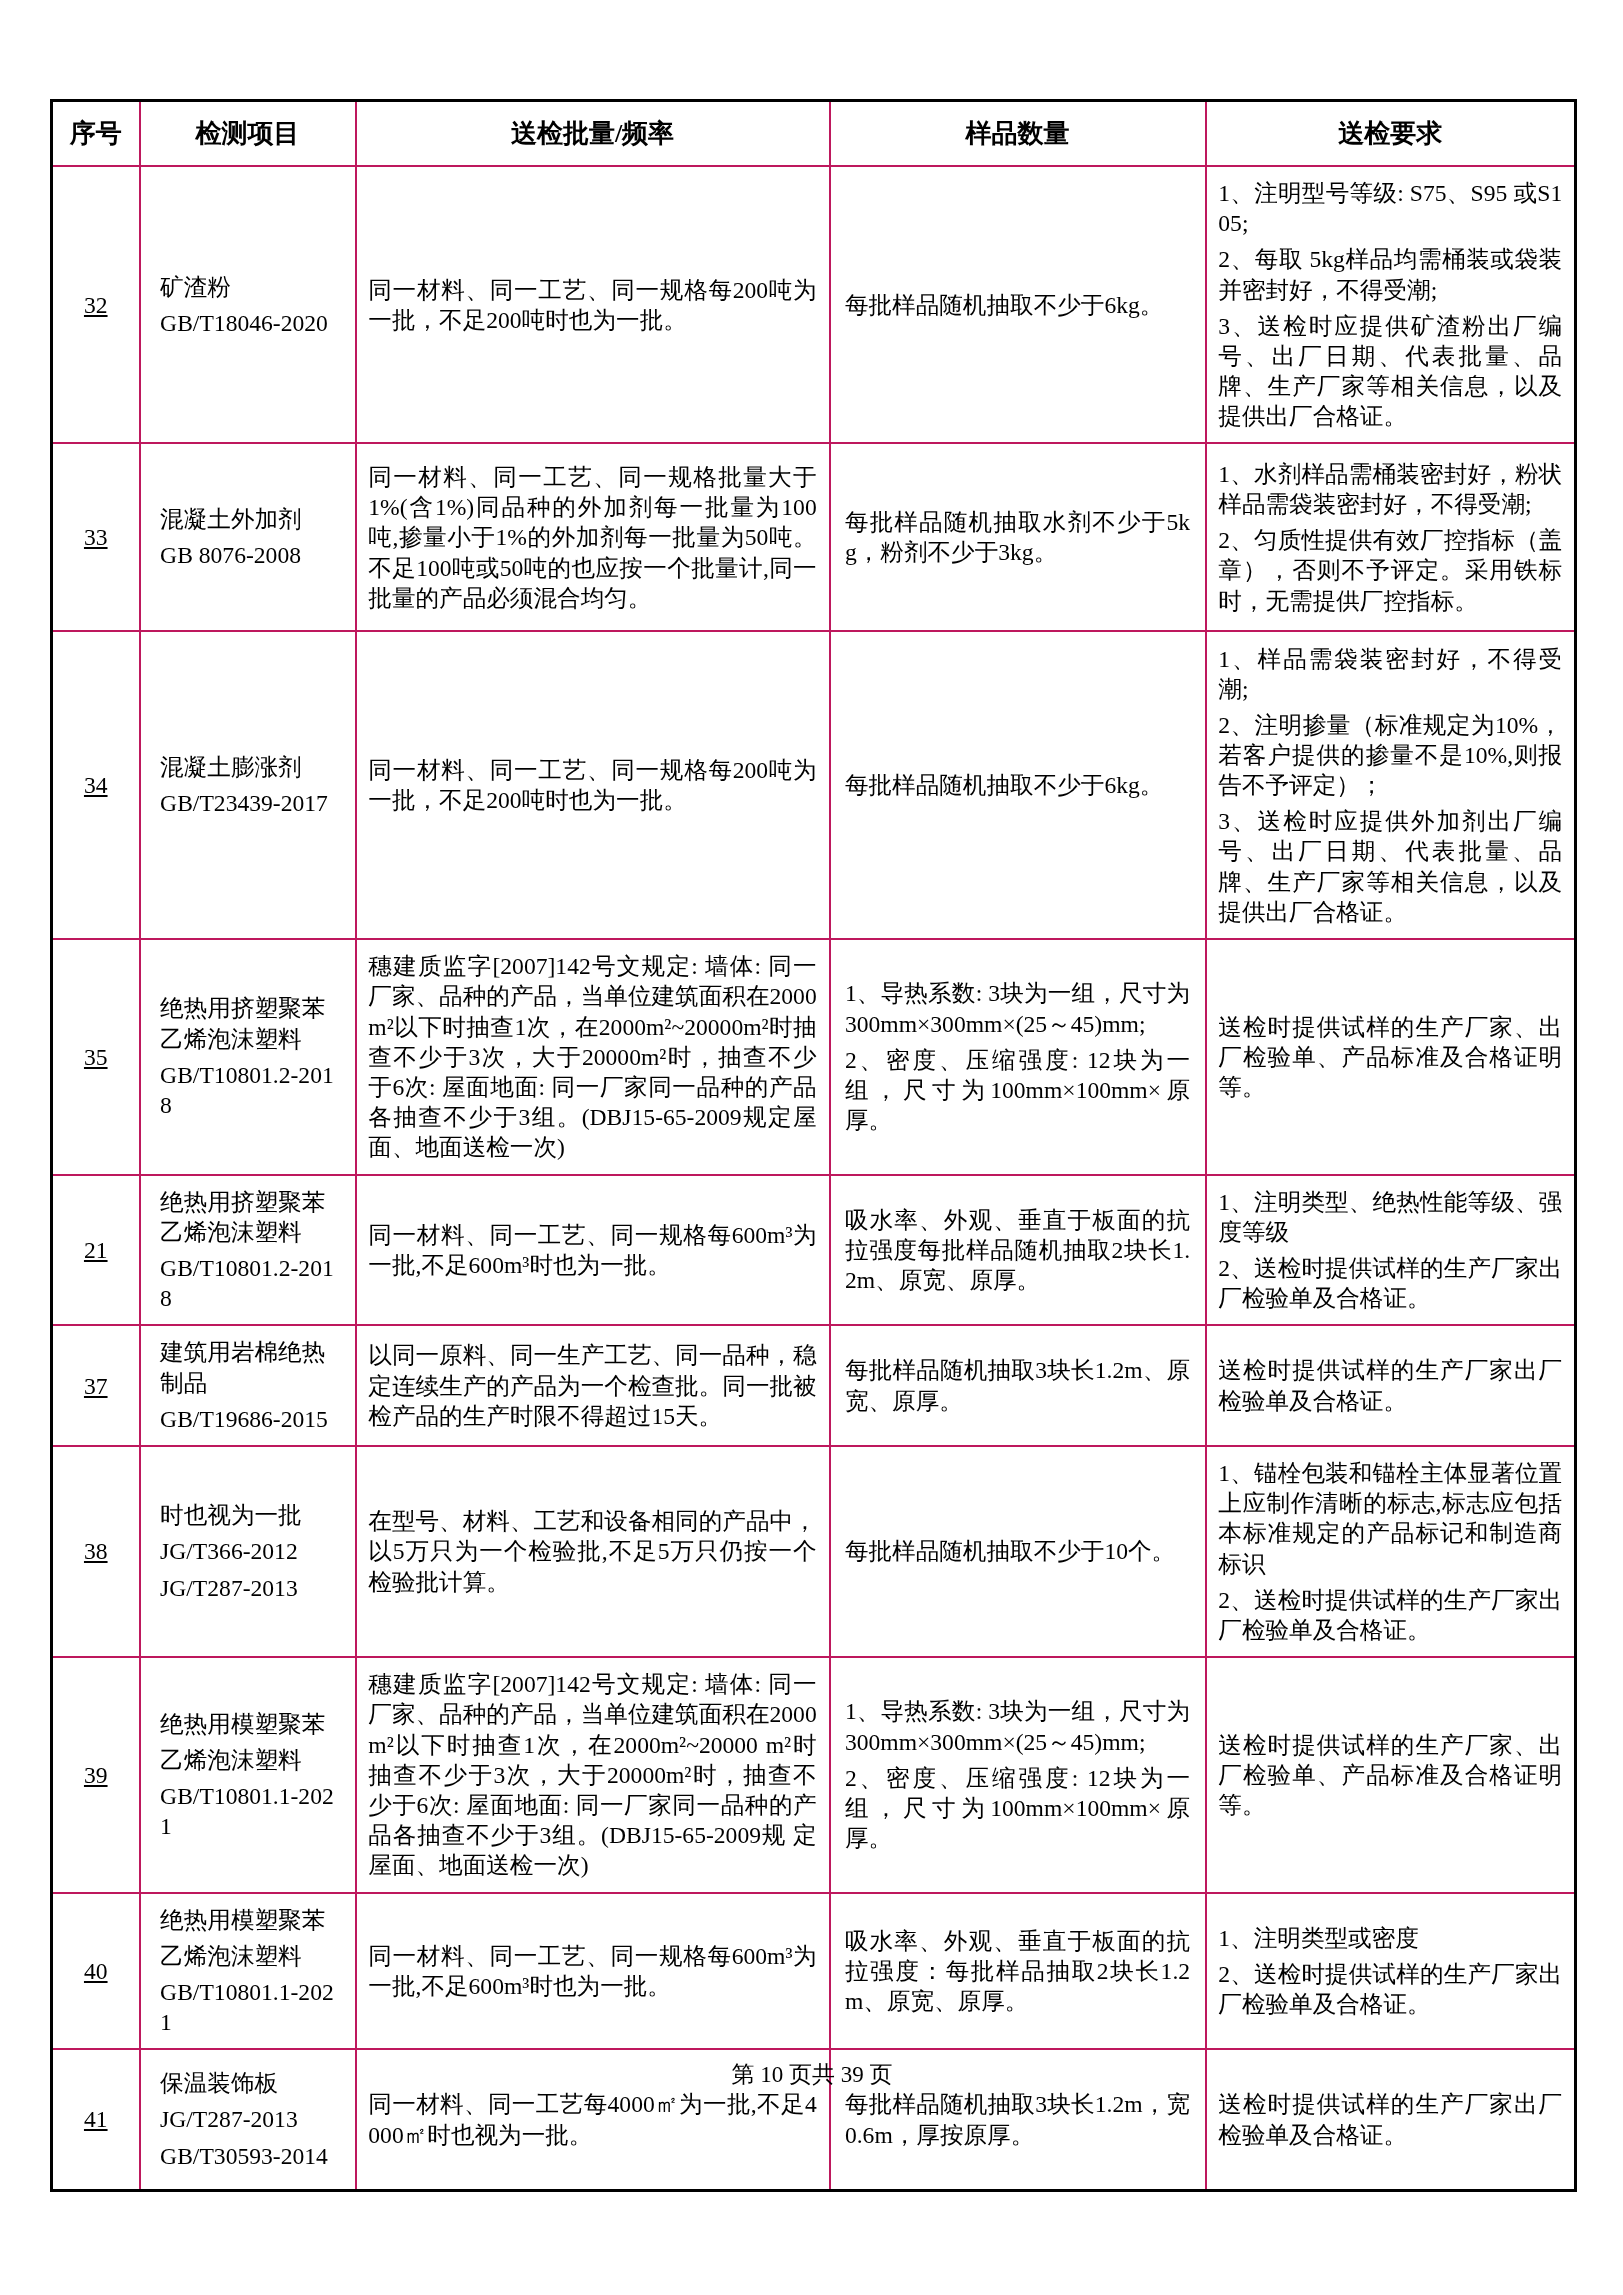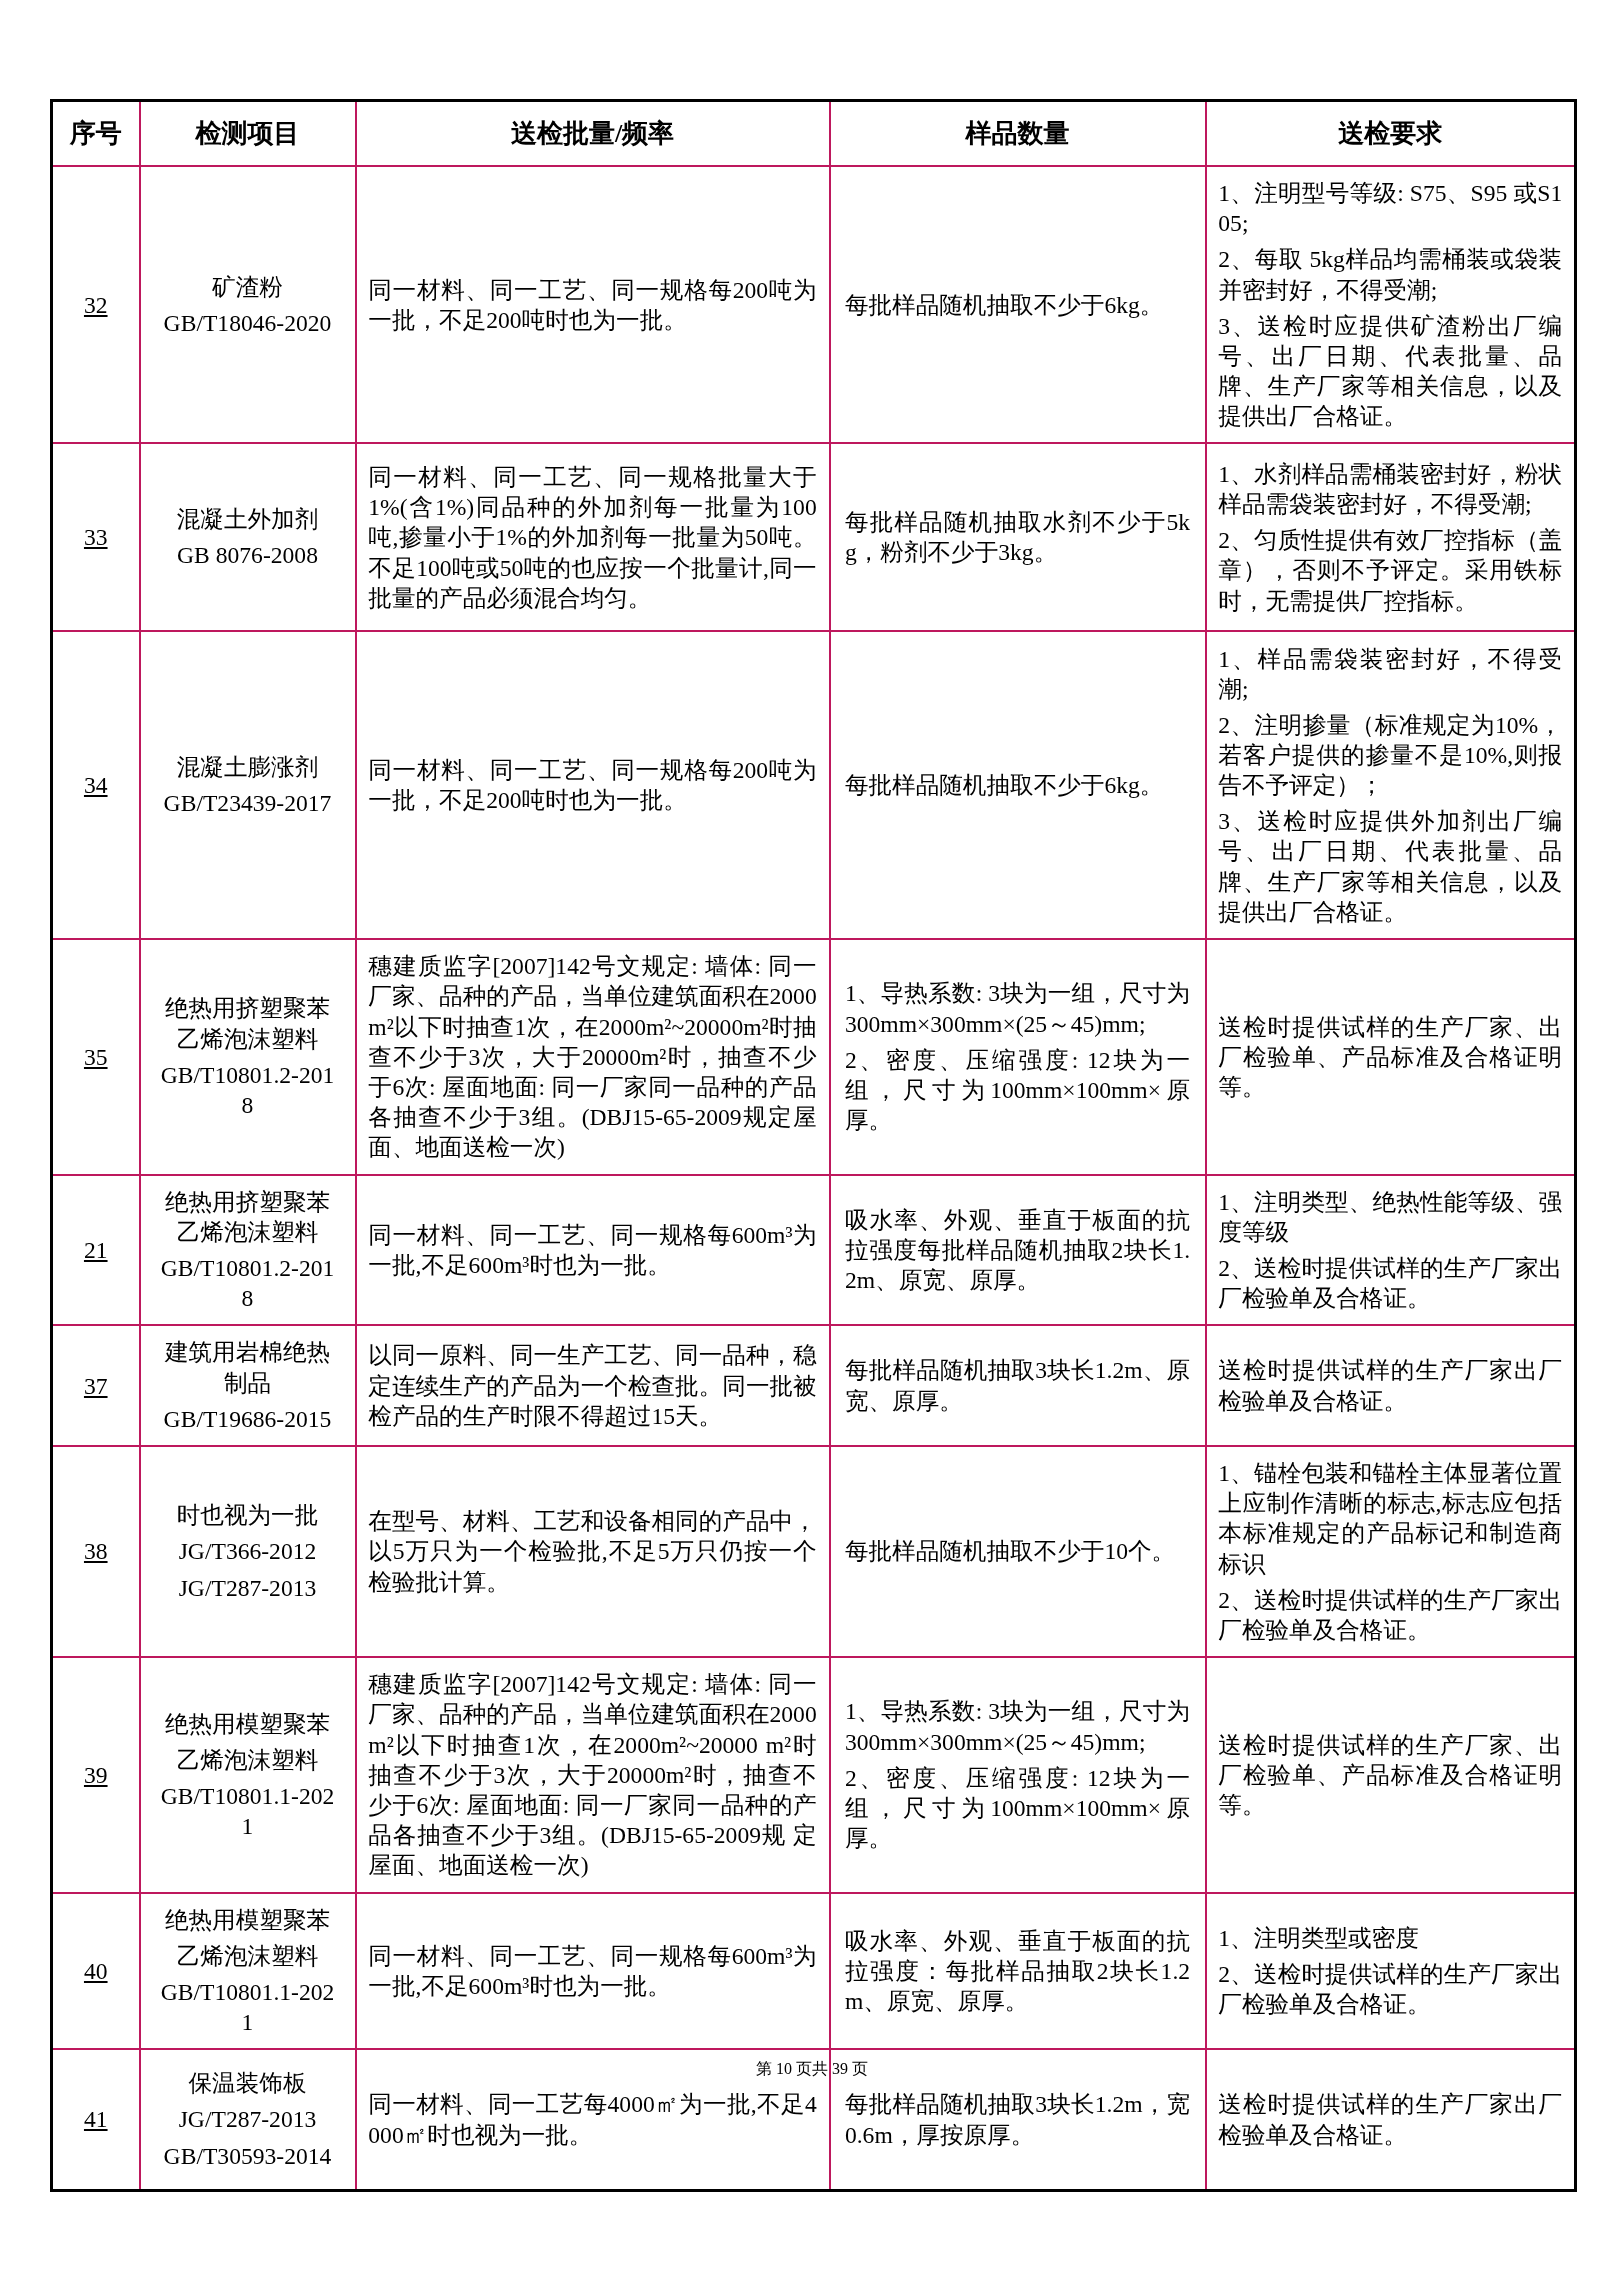--- a/index.html
+++ b/index.html
@@ -27,34 +27,33 @@
     padding:0 3.9px;
   }
   .page-table td {
     font-size:23.6px;
     line-height:1.28;
     padding:5.2px 11.8px;
     border-radius:7px;
   }
   td.c-no { text-align:center;text-decoration:underline; }
   td.c-item {
-    text-align:center;
     padding:5.2px 19.6px;
     word-break:break-all;
   }
   td.c-batch, td.c-qty, td.c-req {
     text-align:justify;
     text-justify:inter-ideograph;
     word-break:break-all;
   }
   td.c-qty { padding:5.2px 14.4px; }
   td p { margin:5.9px 0; }
   .footer {
     position:absolute; top:2059px; left:0; width:1624px;
-    text-align:center; font-size:16px; color:#000;
+    text-align:center; font-size:23px; color:#000;
   }
 </style>
 </head>
 <body>
 
 <main>
   <table class="page-table">
     <colgroup>
       <col style="width:88px">
       <col style="width:216px">

